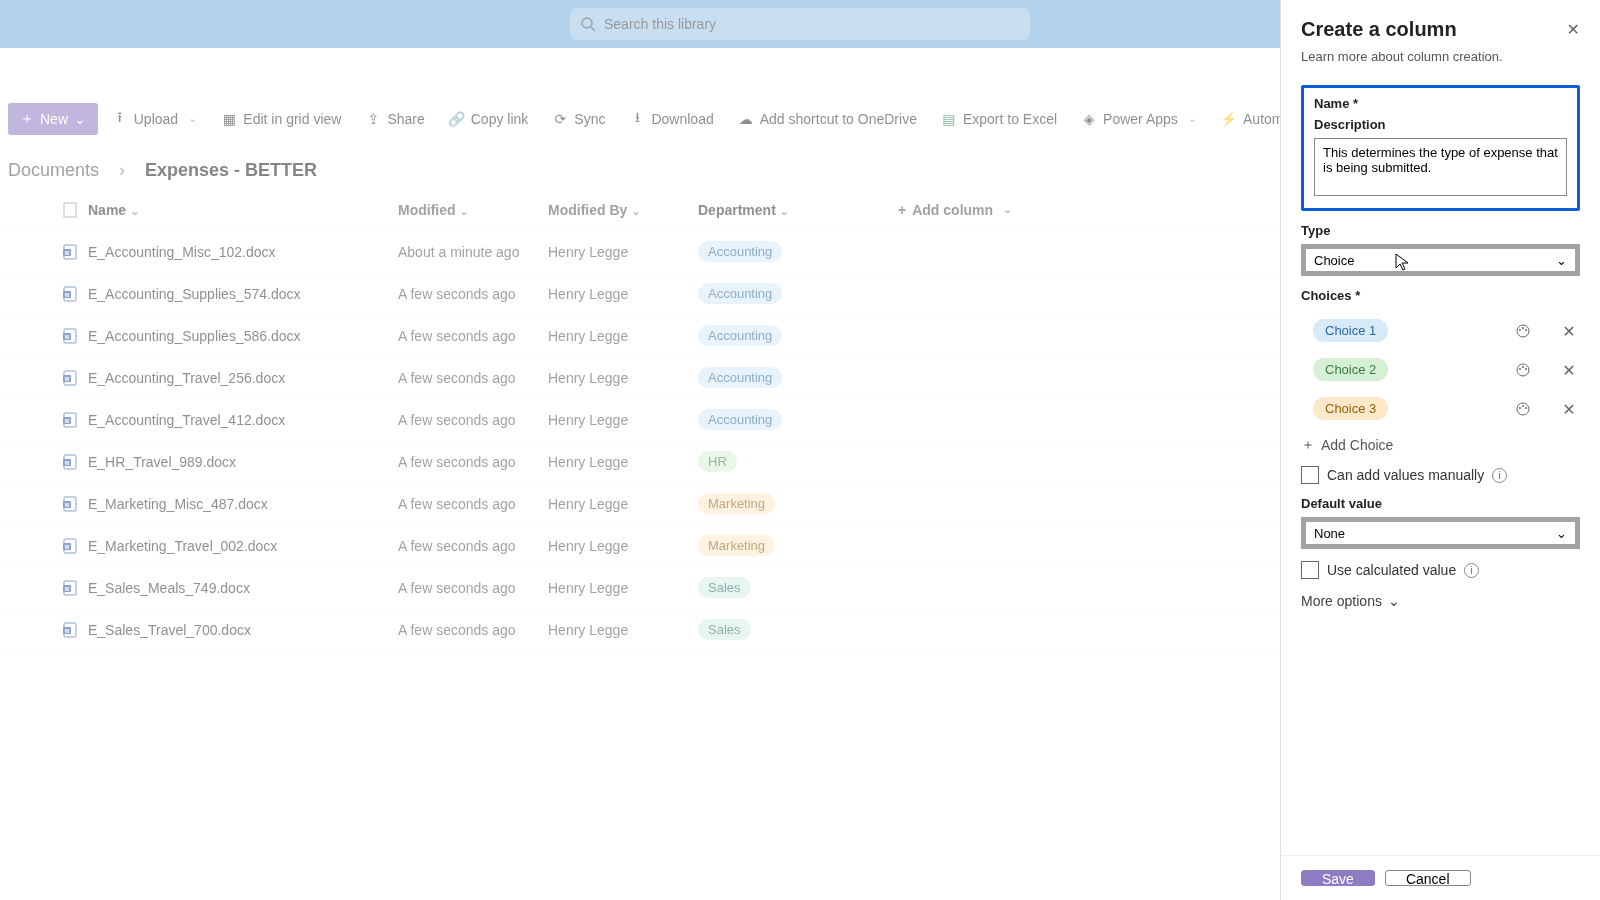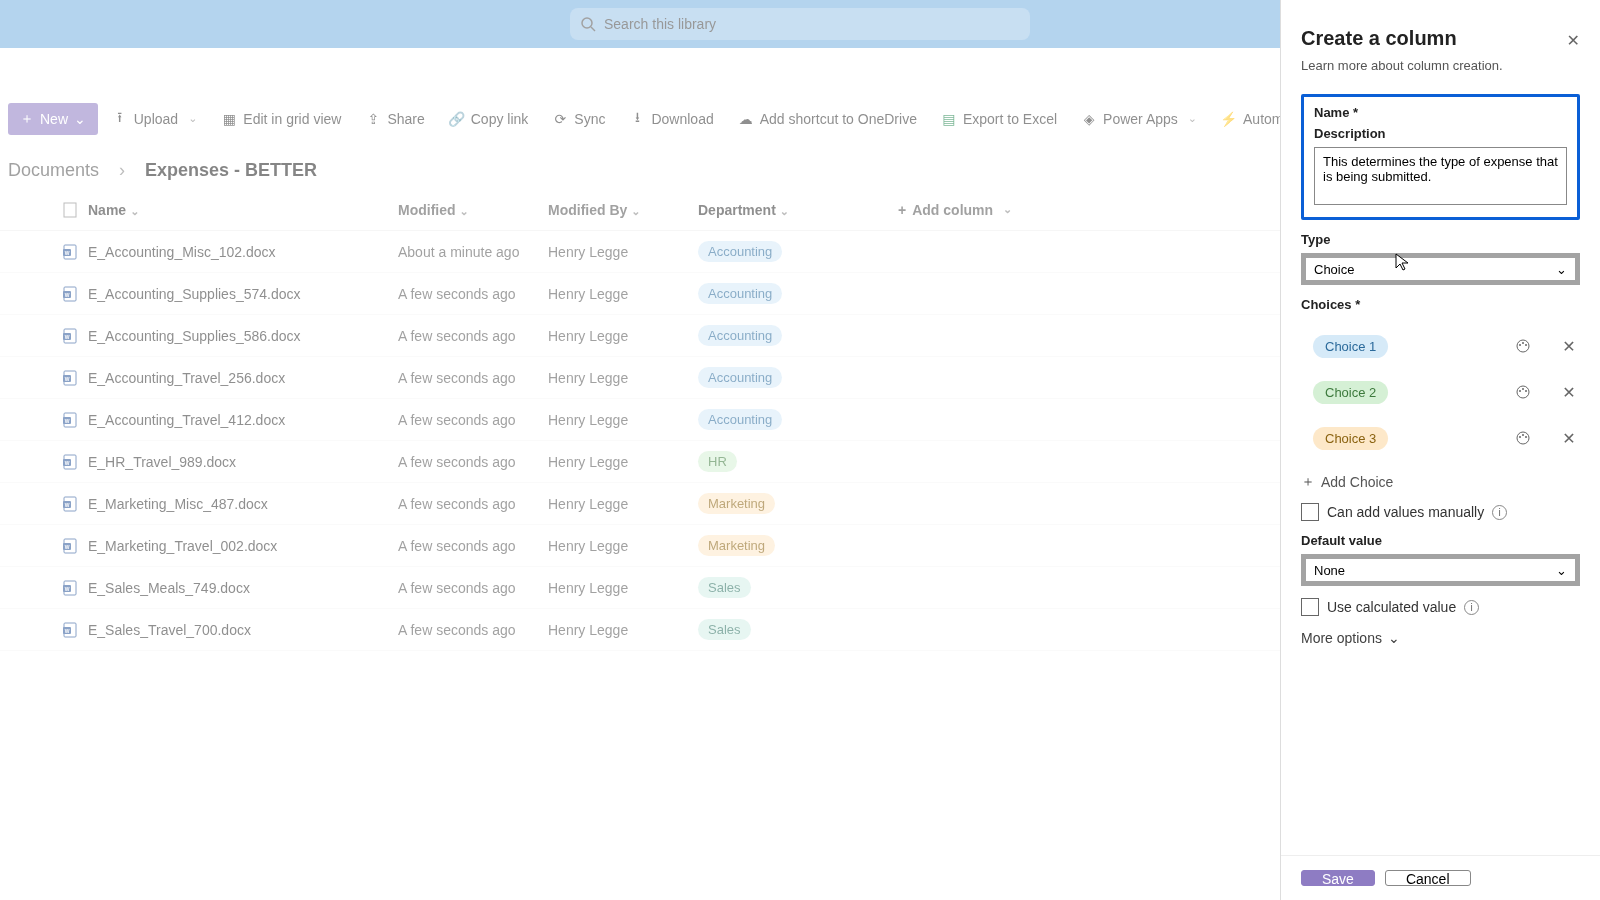--- a/index.html
+++ b/index.html
@@ -28,32 +28,32 @@
 .c-add{width:180px;color:#555;display:flex;align-items:center;gap:6px}
 .sorti{color:#888;font-size:11px;margin-left:4px}
 .pill{display:inline-block;padding:3px 10px;border-radius:12px;font-size:13px}
 .pill.acc{background:#d6eaf8;color:#2b6a9b}
 .pill.hr{background:#d5f0d5;color:#3d7a3d}
 .pill.mkt{background:#fde8c9;color:#8a6210}
 .pill.sal{background:#d4efe8;color:#2e7263}
 .doc-ic{width:16px;height:16px}
 .overlay{position:absolute;inset:0;background:rgba(255,255,255,0.45);pointer-events:none}
 .panel{position:absolute;top:0;right:0;width:320px;height:100%;background:#fff;border-left:1px solid #ddd;display:flex;flex-direction:column;z-index:10}
-.phead{padding:27px 20px 6px;display:flex;justify-content:space-between;align-items:flex-end}
+.phead{padding:18px 20px 6px;display:flex;justify-content:space-between;align-items:center}
 .phead h2{font-size:20px;font-weight:600;color:#222}
 .plink{padding:0 20px 10px}
 .plink a{color:#555;font-size:13px;text-decoration:none}
 .pbody{padding:10px 20px;flex:1;overflow:auto}
 .hl{border:3px solid #0a5fd6;border-radius:2px;padding:8px 10px;margin-bottom:10px}
 .flabel{font-size:13px;font-weight:700;color:#222;margin-bottom:6px;display:block}
 .tin{width:100%;height:30px;border:1px solid #888;padding:0 8px;font-size:13px}
 .tarea{width:100%;height:58px;border:1px solid #888;padding:6px 8px;font-size:13px;resize:none}
 .sect{margin:12px 0}
 .sel{width:100%;height:32px;border:5px solid #a3a3a3;padding:11px 8px;font-size:13px;display:flex;align-items:center;justify-content:space-between;background:#fff;cursor:pointer}
-.choice-row{display:flex;align-items:flex-start;margin:23px 0;gap:24px}
+.choice-row{display:flex;align-items:flex-end;margin:16px 0;gap:24px}
 .chip{padding:4px 12px;border-radius:14px;font-size:13px;flex:0 0 auto;margin-left:12px}
 .chip.c1{background:#d6eaf8;color:#2b6a9b}
 .chip.c2{background:#d5f0d5;color:#3d7a3d}
 .chip.c3{background:#fde8c9;color:#8a6210}
 .choice-row .sp{flex:1}
 .ib{width:22px;height:22px;display:flex;align-items:center;justify-content:center;color:#666;cursor:pointer}
 .addc{display:flex;align-items:center;gap:6px;color:#555;font-size:14px;cursor:pointer;margin:10px 0}
 .chk{display:flex;align-items:center;gap:8px;font-size:14px;color:#333;margin:10px 0}
 .chk .box{width:18px;height:18px;border:1px solid #666}
 .info{width:15px;height:15px;border:1px solid #888;border-radius:50%;display:inline-flex;align-items:center;justify-content:center;font-size:10px;color:#666}

